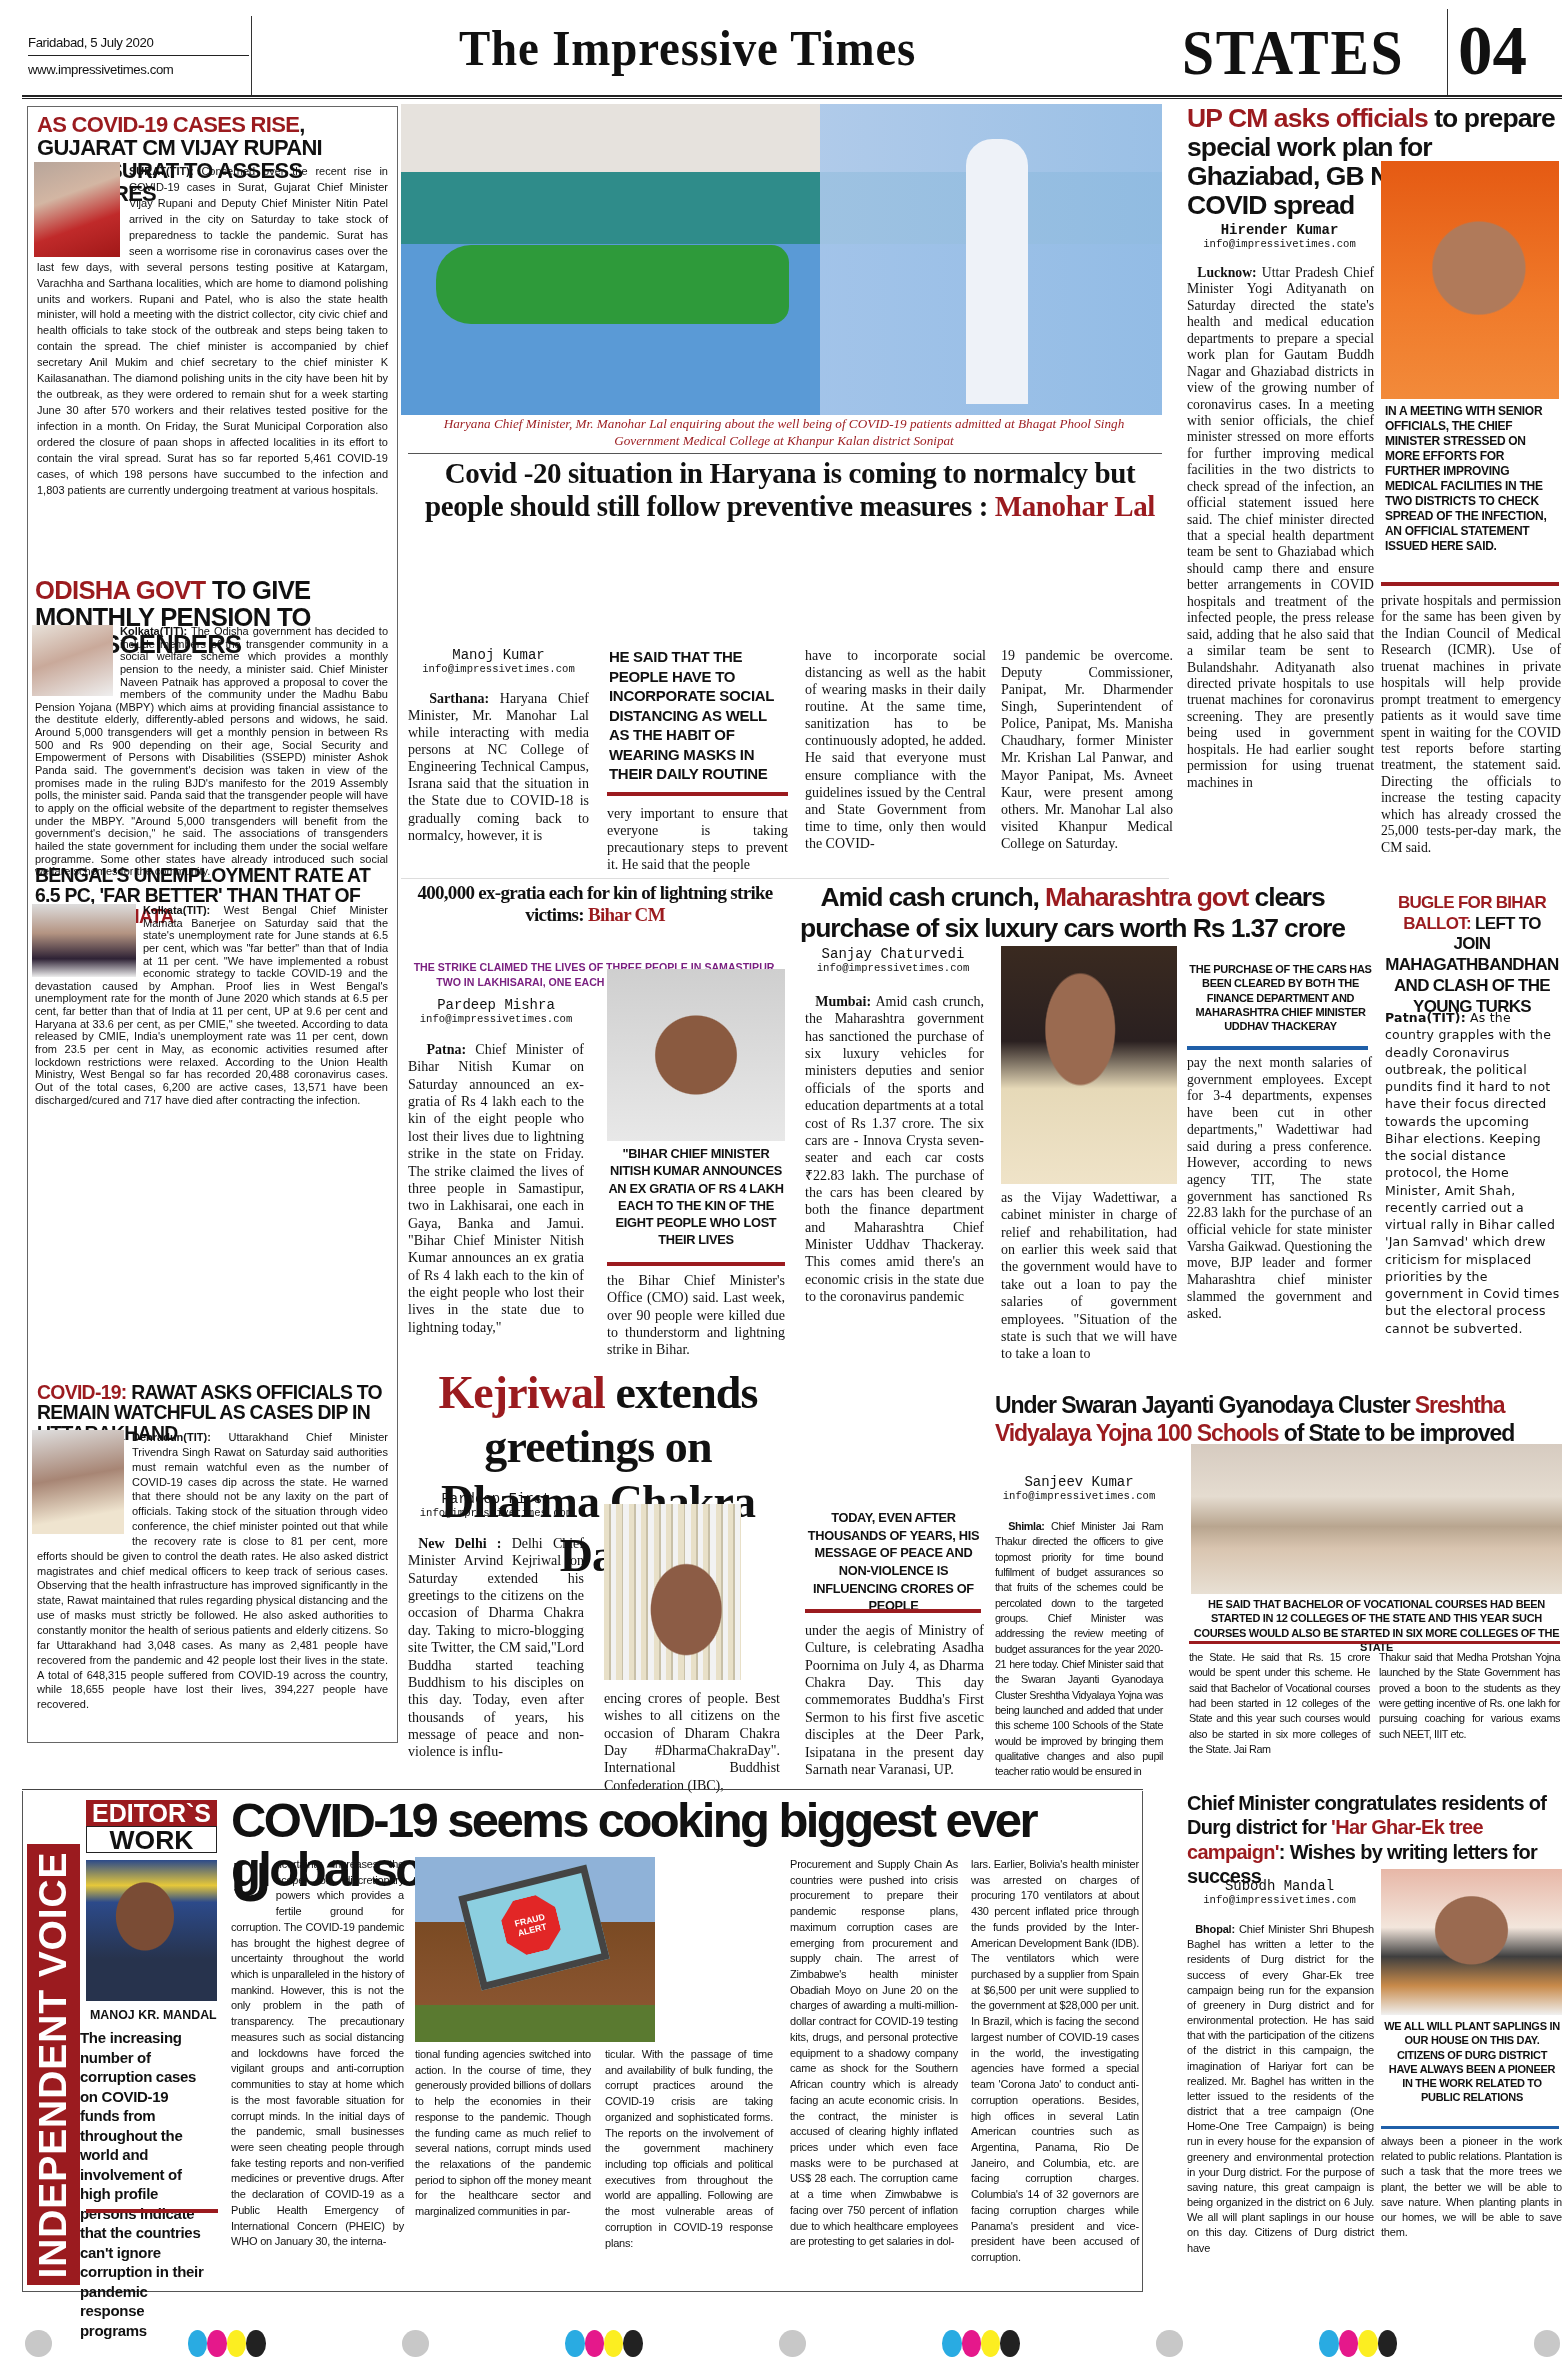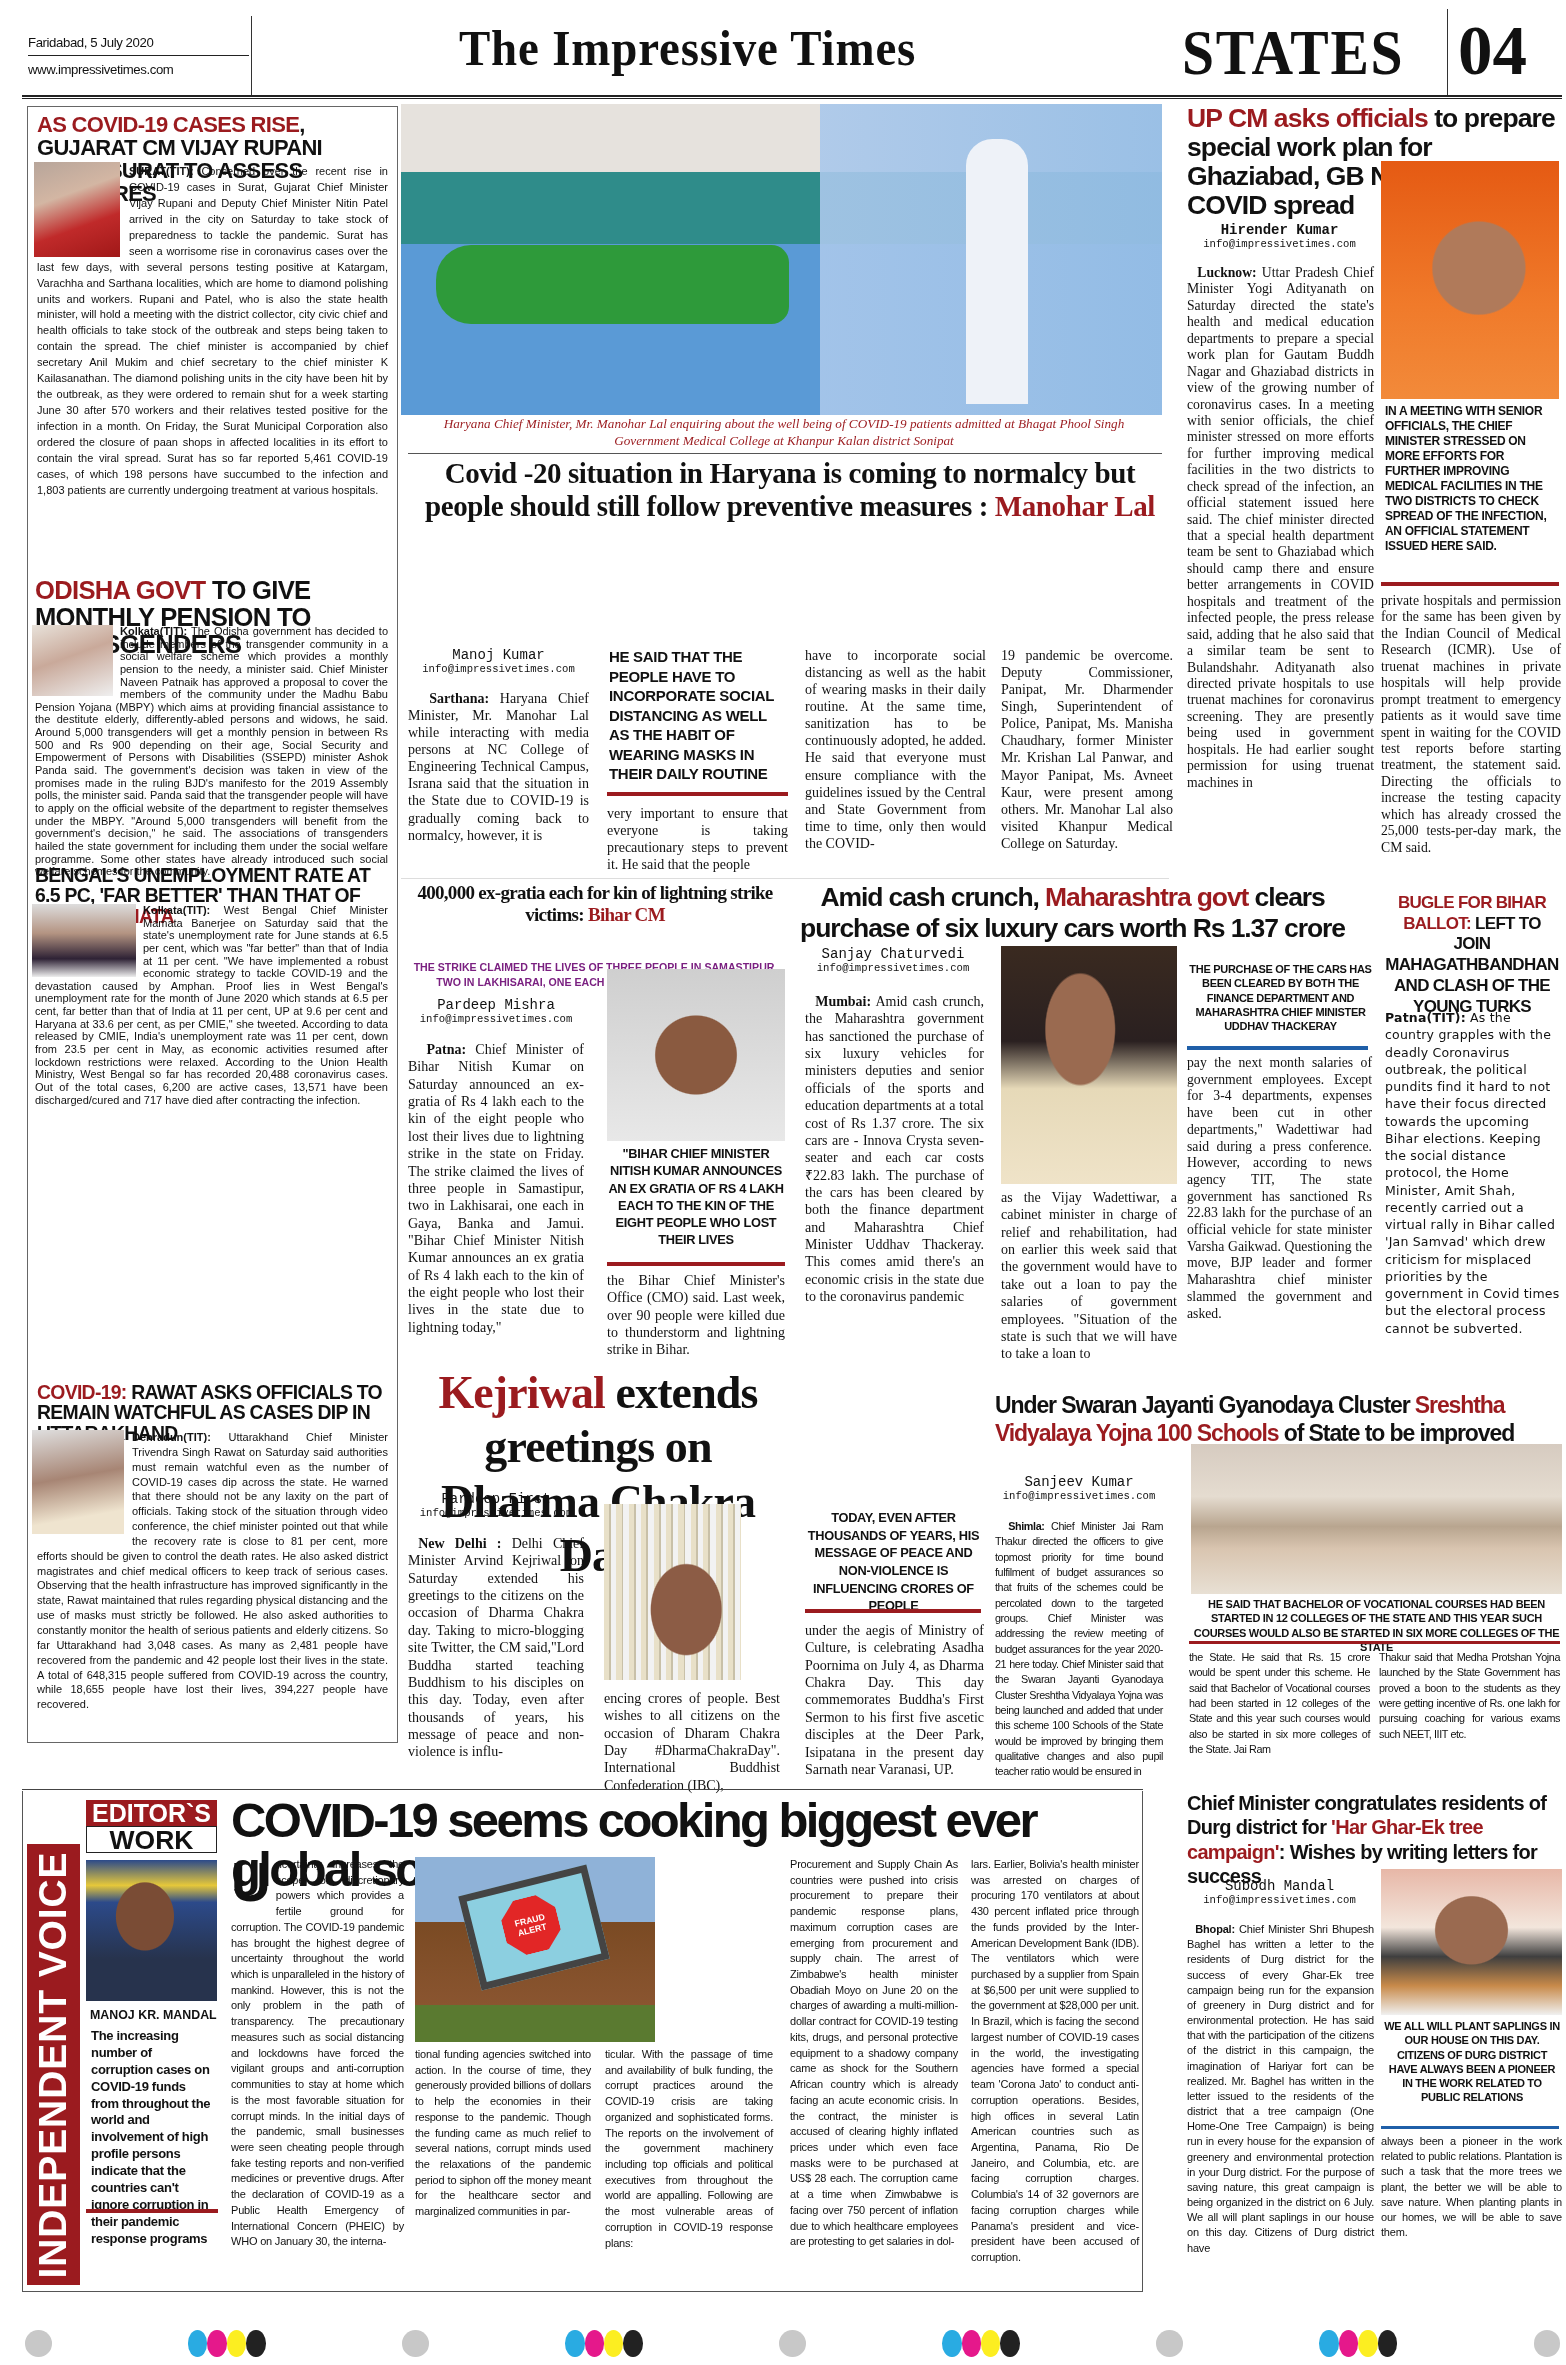--- a/index.html
+++ b/index.html
@@ -102,21 +102,21 @@
 
 <div class="abs hd serif" style="left:415px;top:457px;width:750px;font-size:29px;text-align:center;line-height:1.15;letter-spacing:-0.4px">
   <span>Covid -20 situation in Haryana is coming to normalcy but people should still follow preventive measures : </span><span class="red">Manohar Lal</span>
 </div>
 
 <div class="col by" style="left:408px;top:647px;width:181px">
   <div class="n">Manoj Kumar</div>
   <div class="e">info@impressivetimes.com</div>
 </div>
 <div class="col bodys" style="left:408px;top:690px;width:181px;font-size:14px;line-height:1.22">
-  &nbsp;&nbsp;<b>Sarthana:</b> <span>Haryana Chief Minister, Mr. Manohar Lal while interacting with media persons at NC College of Engineering Technical Campus, Israna said that the situation in the State due to COVID-19 is gradually coming back to normalcy, however, it is</span>
+  &nbsp;&nbsp;<b>Sarthana:</b> <span>Haryana Chief Minister, Mr. Manohar Lal while interacting with media persons at NC College of Engineering Technical Campus, Israna said that the situation in the State due to COVID-18 is gradually coming back to normalcy, however, it is</span>
 </div>
 <div class="col pull cond" style="left:609px;top:647px;width:176px;font-size:15px;line-height:1.3">HE SAID THAT THE PEOPLE HAVE TO INCORPORATE SOCIAL DISTANCING AS WELL AS THE HABIT OF WEARING MASKS IN THEIR DAILY ROUTINE</div>
 <div class="col pull-rule" style="left:607px;top:792px;width:181px"></div>
 <div class="col bodys" style="left:607px;top:805px;width:181px;line-height:1.22">very important to ensure that everyone is taking precautionary steps to prevent it. He said that the people</div>
 <div class="col bodys" style="left:805px;top:647px;width:181px;line-height:1.22">have to incorporate social distancing as well as the habit of wearing masks in their daily routine. At the same time, sanitization has to be continuously adopted, he added. He said that everyone must ensure compliance with the guidelines issued by the Central and State Government from time to time, only then would the COVID-</div>
 <div class="col bodys" style="left:1001px;top:647px;width:172px;line-height:1.22">19 pandemic be overcome. Deputy Commissioner, Panipat, Mr. Dharmender Singh, Superintendent of Police, Panipat, Ms. Manisha Chaudhary, former Minister Mr. Krishan Lal Panwar, and Mayor Panipat, Ms. Avneet Kaur, were present among others. Mr. Manohar Lal also visited Khanpur Medical College on Saturday.</div>
 
 <div class="abs hd" style="left:1187px;top:104px;width:375px;font-size:26.5px;line-height:1.1;letter-spacing:-0.9px">
   <span class="red">UP CM asks officials</span><span> to prepare special work plan for Ghaziabad, GB Nagar to check COVID spread</span>
 </div>
@@ -207,21 +207,21 @@
 
 <div class="abs" style="left:22px;top:1789px;width:1121px;height:0.9px;background:#444"></div>
 <div class="abs" style="left:22px;top:1791px;width:1121px;height:501px;border:1.3px solid #555;border-top:none"></div>
 <div class="abs iv">
     <span>INDEPENDENT VOICE</span>
   </div>
 <div class="abs ev-top" style="left:86px;top:1800px;width:131px;height:26.5px;line-height:26.5px">EDITOR`S</div>
 <div class="abs ev-bot" style="left:86px;top:1826px;width:131px;height:26.5px;line-height:26.5px">WORK</div>
 <div class="abs photo" style="left:86px;top:1860px;width:131px;height:141px;background:radial-gradient(ellipse at 45% 40%,#7a4c35 0 28%,rgba(0,0,0,0) 29%),linear-gradient(180deg,#2c4a8a 0%,#e6c83a 18%,#2c4a8a 30%,#27334d 70%,#27334d 100%)"></div>
 <div class="abs" style="left:90px;top:2008px;width:132px;font-weight:bold;font-size:12.4px">MANOJ KR. MANDAL</div>
-<div class="abs" style="left:91px;top:2028px;width:124px;font-weight:bold;font-size:13px;line-height:1.3;letter-spacing:-0.3px">The increasing number of corruption cases on COVID-19 funds from throughout the world and involvement of high profile persons indicate that the countries can't ignore corruption in their pandemic response programs</div>
+<div class="abs" style="left:80px;top:2028px;width:124px;font-weight:bold;font-size:15px;line-height:1.3;letter-spacing:-0.3px">The increasing number of corruption cases on COVID-19 funds from throughout the world and involvement of high profile persons indicate that the countries can't ignore corruption in their pandemic response programs</div>
 <div class="abs pull-rule" style="left:86px;top:2209px;width:132px;height:3.5px"></div>
 
 <div class="abs hd" style="left:231px;top:1796px;width:909px;font-size:49px;letter-spacing:-2.6px;line-height:1">COVID-19 seems cooking biggest ever global scam</div>
 
 <div class="col cond" style="left:231px;top:1857px;width:173px;font-size:11px;line-height:1.43;text-align:justify;letter-spacing:-0.2px">
   <span style="float:left;font-size:55px;line-height:0.85;font-weight:bold;margin:1.8px 5.3px 0 0">U</span><span>ncertainty increases the scope of discretionary powers which provides a fertile ground for corruption. The COVID-19 pandemic has brought the highest degree of uncertainty throughout the world which is unparalleled in the history of mankind. However, this is not the only problem in the path of transparency. The precautionary measures such as social distancing and lockdowns have forced the vigilant groups and anti-corruption communities to stay at home which is the most favorable situation for corrupt minds. In the initial days of the pandemic, small businesses were seen cheating people through fake testing reports and non-verified medicines or preventive drugs. After the declaration of COVID-19 as a Public Health Emergency of International Concern (PHEIC) by WHO on January 30, the interna-</span>
 </div>
 <div class="abs photo" style="left:415px;top:1857px;width:240px;height:185px;background:linear-gradient(180deg,#8fb2d8 0%,#8fb2d8 35%,#7a4a23 35%,#8a5530 80%,#5a7a30 80%)">
   <div style="position:absolute;left:53px;top:22px;width:132px;height:97px;background:#8ccfe0;border:7px solid #444;transform:rotate(-14deg)"></div>
   <div style="position:absolute;left:88px;top:40px;width:56px;height:56px;background:#e22626;clip-path:polygon(30% 0,70% 0,100% 30%,100% 70%,70% 100%,30% 100%,0 70%,0 30%);color:#fff;font-weight:bold;font-size:8.8px;display:flex;align-items:center;justify-content:center;text-align:center;transform:rotate(-14deg)">FRAUD ALERT</div>

